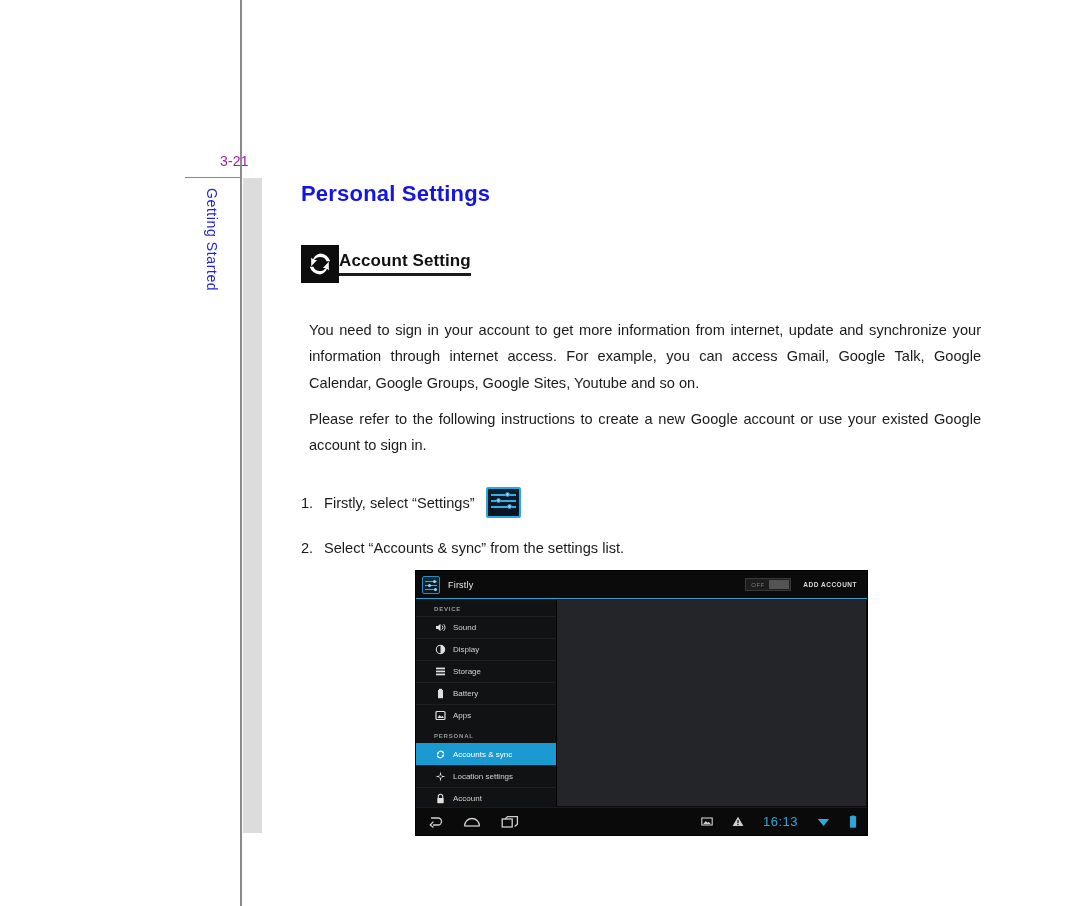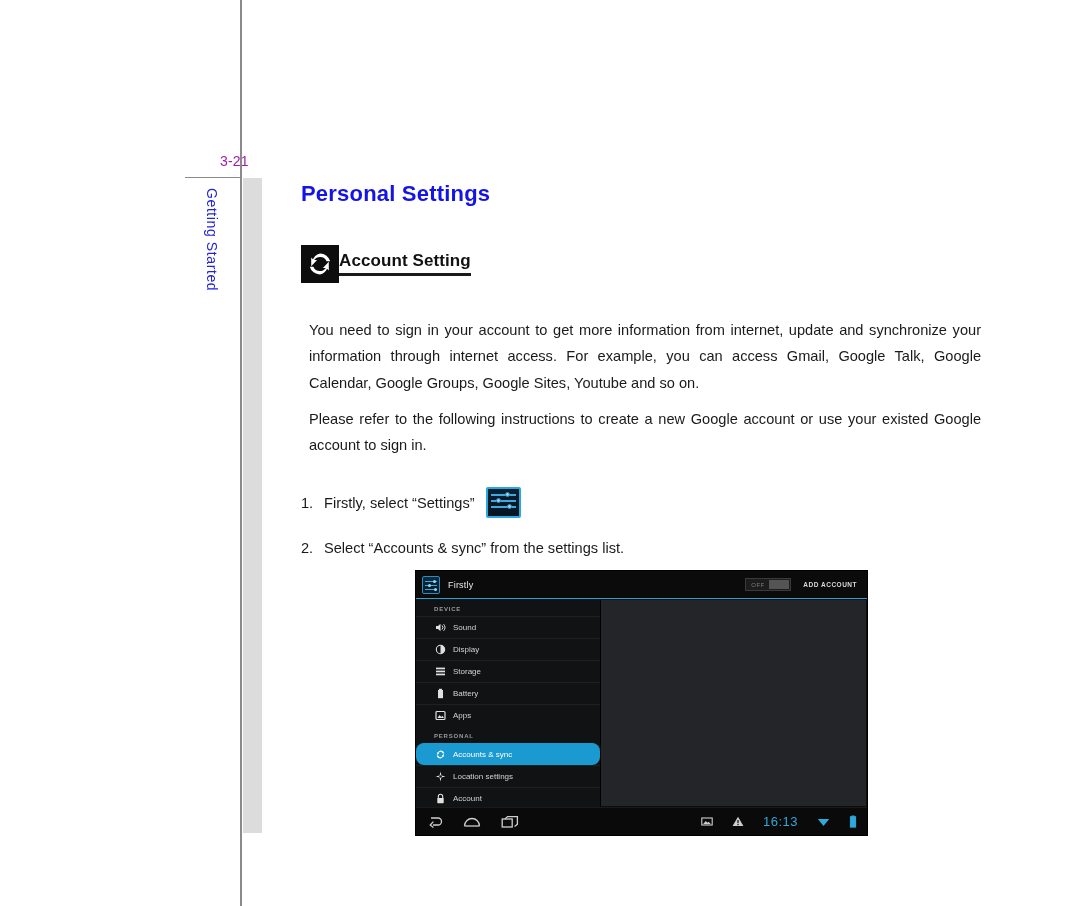--- a/index.html
+++ b/index.html
@@ -262,21 +262,21 @@
     font-weight: bold;
     margin-right: 4px;
   }
 
   .tb-body {
     display: flex;
     height: 208px;
     background: #0c0c0c;
   }
   .tb-list {
-    width: 184px;
+    width: 140px;
     background: #111214;
     flex: 0 0 auto;
     overflow: hidden;
     position: relative;
   }
   .tb-section {
     color: #9a9a9a;
     font-size: 6px;
     font-weight: bold;
     letter-spacing: .8px;
@@ -289,21 +289,20 @@
     padding-left: 18px;
     border-top: 1px solid #1e2024;
     color: #d2d2d2;
     font-size: 8px;
     box-sizing: border-box;
   }
   .tb-item.sel {
     background: #1b9ad1;
     color: #ffffff;
     border-top-color: #1b9ad1;
-    border-radius: 8px;
   }
   .tb-item .ic {
     width: 12px;
     height: 12px;
     margin-right: 7px;
     flex: 0 0 auto;
     display: flex;
     align-items: center;
     justify-content: center;
   }

